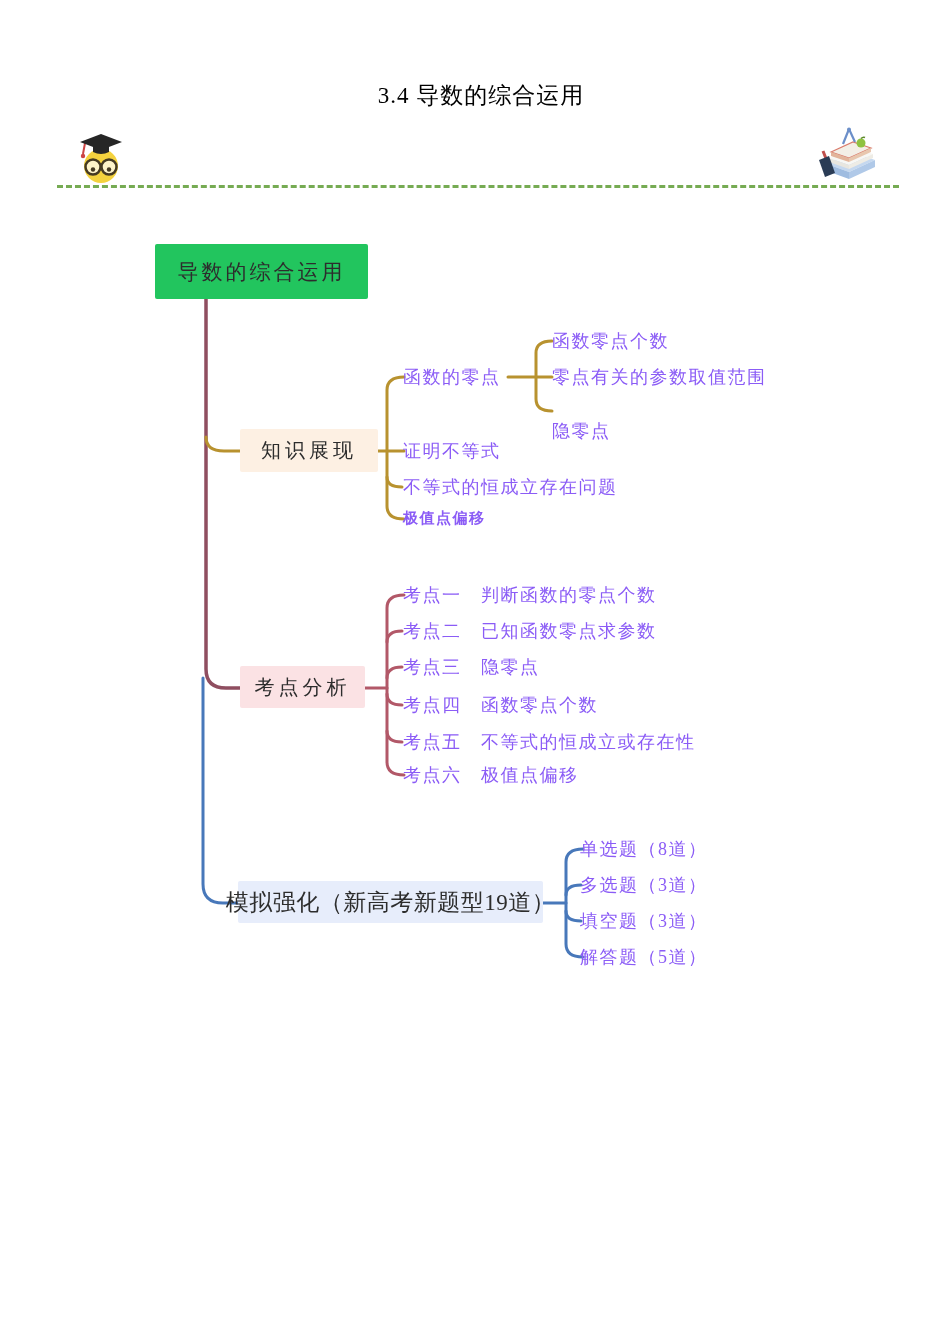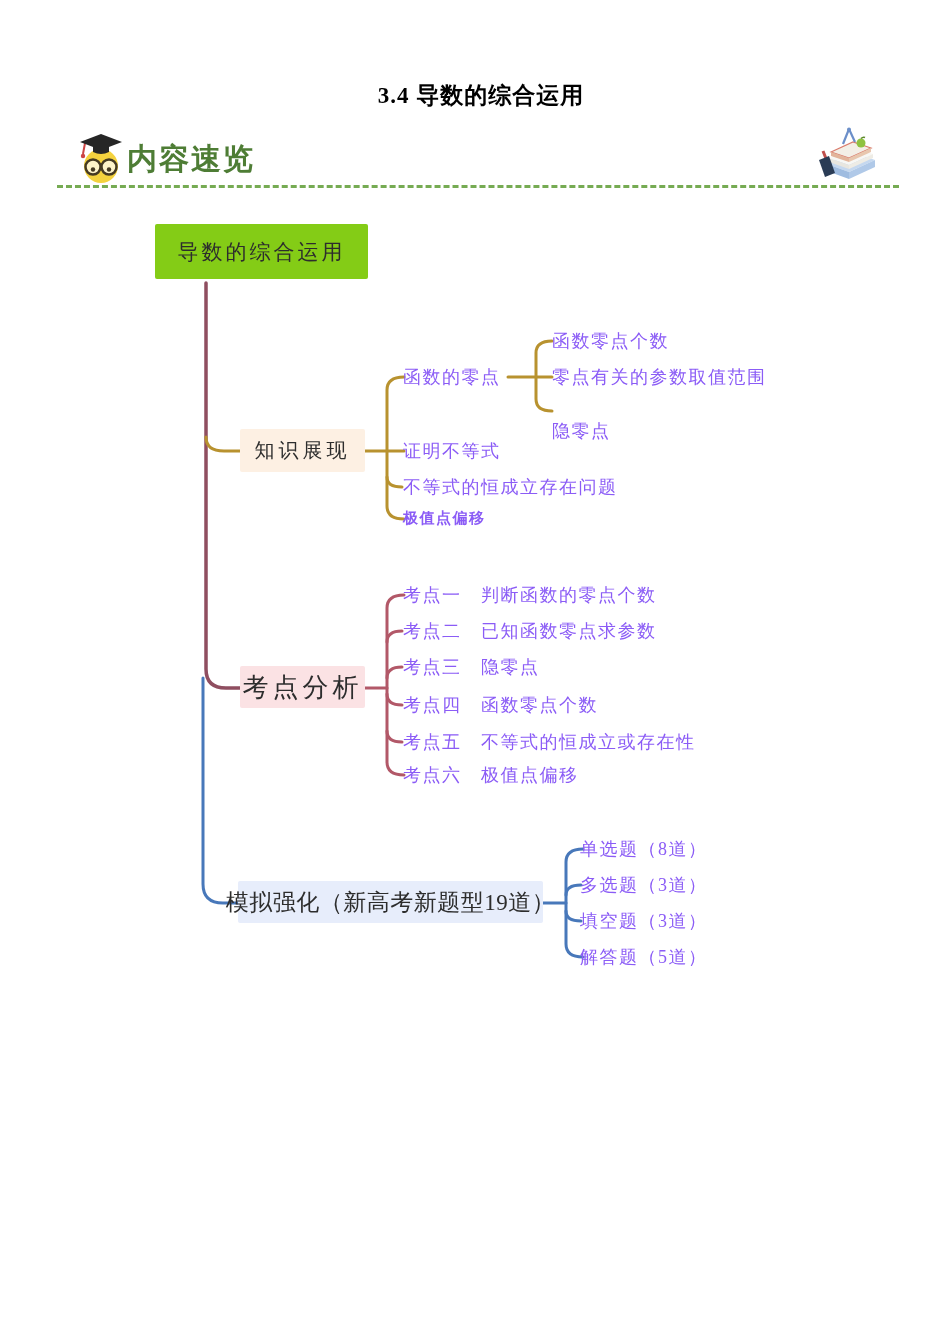--- a/index.html
+++ b/index.html
@@ -1,34 +1,34 @@
 <!DOCTYPE html>
 <html><head>
 <meta charset="utf-8">
 <style>
   html,body{margin:0;padding:0;background:#ffffff;}
   .page{position:relative;width:950px;height:1344px;margin:0 auto;background:#ffffff;overflow:hidden;
         font-family:"Liberation Serif","DejaVu Serif",serif;}
   .title{position:absolute;left:0;right:0;top:80px;margin:0;text-align:center;
-         font-size:23px;font-weight:bold;color:#000000;letter-spacing:1px;
+         font-size:23px;font-weight:normal;color:#000000;letter-spacing:1px;
          font-family:"Liberation Serif","DejaVu Serif",serif;padding-left:12px;}
   .header-label{position:absolute;left:127px;top:139px;font-size:30px;font-weight:bold;
          color:#4e7d35;letter-spacing:2px;font-family:"Liberation Sans","DejaVu Sans",sans-serif;}
   .owl{position:absolute;left:76px;top:133px;}
   .books{position:absolute;left:813px;top:126px;}
   .divider{position:absolute;left:57px;top:185px;width:842px;height:0;border-top:3px dashed #76ab53;}
   .connectors{position:absolute;left:0;top:0;pointer-events:none;}
   .box{position:absolute;display:flex;align-items:center;justify-content:center;
        color:#2d2d2d;border-radius:2px;white-space:nowrap;}
-  .box.root{left:155px;top:224px;width:213px;height:55px;background:#84cc16;
+  .box.root{left:155px;top:244px;width:213px;height:55px;background:#22c55e;
        font-size:21px;letter-spacing:3px;}
-  .box.b1{left:240px;top:429px;width:125px;height:43px;background:#fdf0e3;
+  .box.b1{left:240px;top:429px;width:138px;height:43px;background:#fdf0e3;
        font-size:20px;letter-spacing:4px;}
   .box.b2{left:240px;top:666px;width:125px;height:42px;background:#fbe2e4;
-       font-size:26px;letter-spacing:4px;}
+       font-size:20px;letter-spacing:4px;}
   .box.b3{left:238px;top:881px;width:305px;height:42px;background:#e7edfb;
        font-size:23px;letter-spacing:0.5px;}
   .leaf{position:absolute;font-size:18px;line-height:22px;color:#8b5cf6;
         letter-spacing:1.5px;white-space:nowrap;}
   .leaf.strong{font-weight:bold;font-size:15px;}
 </style>
 </head>
 <body>
 
 <div class="page">
@@ -41,21 +41,20 @@
     <circle cx="7" cy="23" r="2.2" fill="#cc4444"></circle>
     <polygon points="25,1 46,9 25,17 4,9" fill="#262626"></polygon>
     <path d="M17,13 L33,13 L33,19 Q25,23 17,19 Z" fill="#262626"></path>
     <circle cx="17" cy="34" r="7.5" fill="#fdf3c8" stroke="#453a22" stroke-width="2.5"></circle>
     <circle cx="33" cy="34" r="7.5" fill="#fdf3c8" stroke="#453a22" stroke-width="2.5"></circle>
     <path d="M24.2,32 Q25,31 25.8,32" fill="none" stroke="#453a22" stroke-width="2"></path>
     <circle cx="17" cy="36.5" r="2.2" fill="#453a22"></circle>
     <circle cx="33" cy="36.5" r="2.2" fill="#453a22"></circle>
   </svg>
 
-  <span class="header-label">内容速览</span>
 
   <svg class="books" width="72" height="62" viewBox="0 0 72 62">
     <path d="M14,38 L40,26 L62,34 L36,46 Z" fill="#c5d8ef"></path>
     <path d="M14,38 L36,46 L36,53 L14,45 Z" fill="#9fbce0"></path>
     <path d="M36,46 L62,34 L62,41 L36,53 Z" fill="#b0c9e8"></path>
     <path d="M16,32 L40,21 L60,28 L36,39 Z" fill="#f7f7f4"></path>
     <path d="M16,32 L36,39 L36,43 L16,36 Z" fill="#e8e6df"></path>
     <path d="M36,39 L60,28 L60,32 L36,43 Z" fill="#eeece5"></path>
     <path d="M18,26 L40,16 L58,22 L36,32 Z" fill="#f3efe6" stroke="#d97b6c" stroke-width="1.2"></path>
     <path d="M18,26 L36,32 L36,36 L18,30 Z" fill="#e2b49a"></path>

